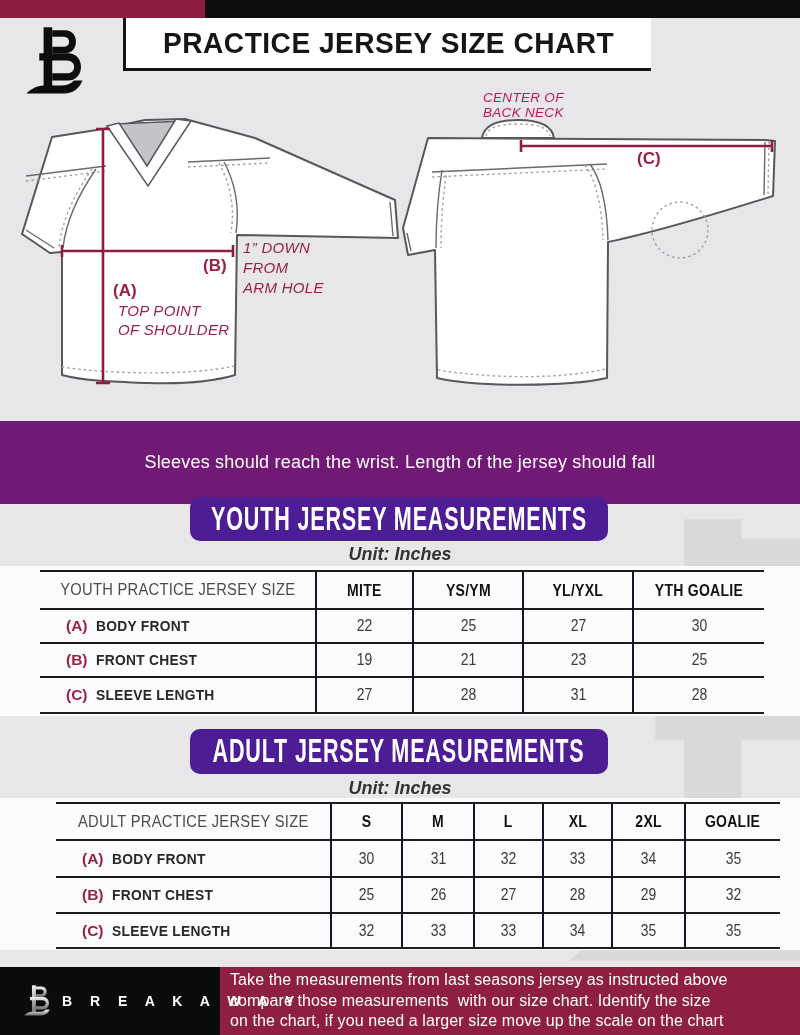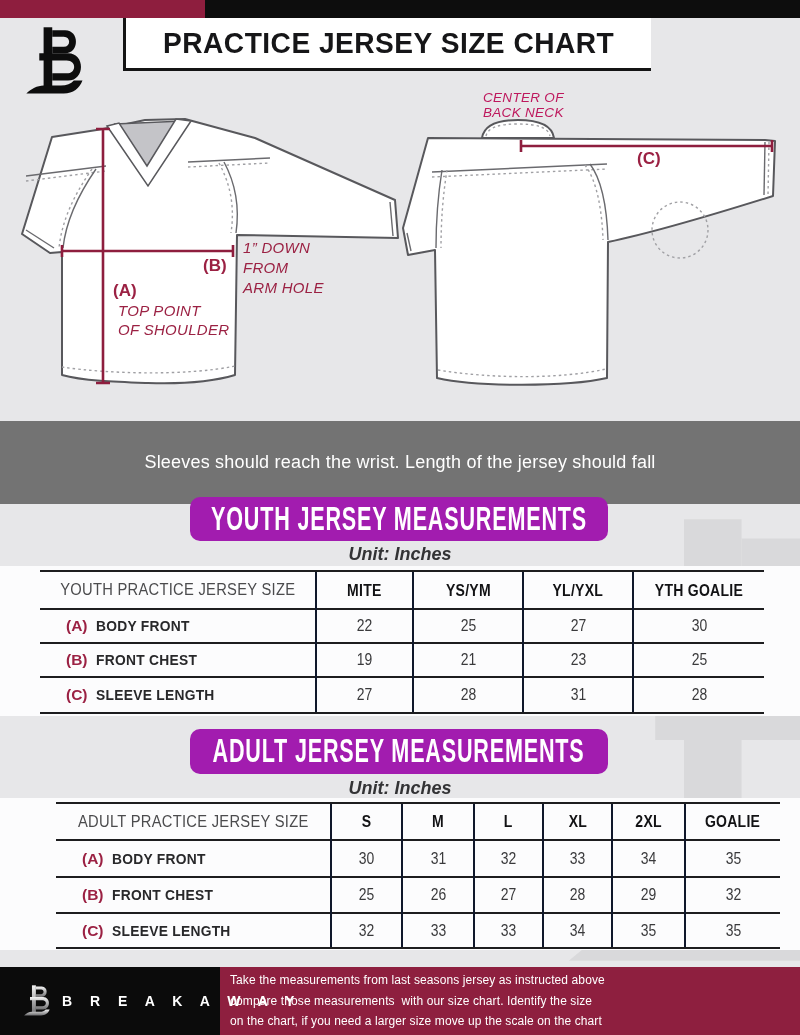--- a/index.html
+++ b/index.html
@@ -19,29 +19,29 @@
             display:flex;align-items:center;justify-content:center;}
   .year-box span{font-family:"DejaVu Sans Mono",monospace;font-weight:bold;font-size:22px;
                  color:#fff;letter-spacing:2px;display:inline-block;transform:scaleY(1.12);}
 
   
   .dkey{font-size:17px;font-weight:bold;color:#9b2143;}
   .dtxt{font-size:15px;font-style:italic;color:#9b2143;line-height:20px;letter-spacing:.3px;white-space:nowrap;}
   .dtxt-sm{font-size:13.5px;font-style:italic;color:#be185d;line-height:15px;letter-spacing:.3px;white-space:nowrap;}
 
   
-  .banner{left:0;top:421px;width:800px;height:83px;background:#737373;color:#fff;
+  .banner{left:0;top:421px;width:800px;height:83px;background:#701a75;color:#fff;
           display:flex;flex-direction:column;align-items:center;justify-content:center;gap:2px;}
   .banner div{font-size:18px;line-height:23px;letter-spacing:.2px;white-space:pre;}
 
   
   .band{left:0;width:800px;background:#fcfcfd;}
 
   
-  .pill{left:190px;width:418px;background:#a21caf;border-radius:10px;
+  .pill{left:190px;width:418px;background:#4c1d95;border-radius:10px;
         display:flex;align-items:center;justify-content:center;}
   .pill span{color:#fff;font-weight:bold;font-size:27px;letter-spacing:1px;
              display:inline-block;transform:scale(.8,1.22);white-space:nowrap;}
   .unit{left:0;width:800px;text-align:center;font-size:18px;font-style:italic;
         font-weight:bold;color:#333335;}
 
   
   table.mtable{position:absolute;border-collapse:collapse;table-layout:fixed;}
   .mtable td{border-top:2px solid #1d1d1f;padding:0;text-align:center;vertical-align:middle;}
   .mtable tr.lastrow td{border-bottom:2px solid #1d1d1f;}
@@ -52,21 +52,21 @@
   .szhead{font-size:16.5px;font-weight:bold;color:#121214;display:inline-block;transform:scaleX(.85);letter-spacing:.3px;}
   .rowkey{color:#9b2143;font-weight:bold;font-size:15.5px;margin-right:8px;}
   .rowlbl{color:#28282a;font-size:15px;font-weight:bold;letter-spacing:.3px;
           display:inline-block;transform:scaleX(.92);transform-origin:left center;}
   .num{font-size:17px;color:#3a3a3c;display:inline-block;transform:scaleX(.82);}
 
   
   .foot-black{left:0;top:967px;width:220px;height:68px;background:#0b0b0b;}
   .foot-maroon{left:220px;top:967px;width:580px;height:68px;background:#8e1f3f;
                display:flex;flex-direction:column;justify-content:center;padding-left:10px;box-sizing:border-box;}
-  .foot-maroon div{color:#fff;font-size:12px;line-height:20.5px;letter-spacing:.1px;white-space:pre;}
+  .foot-maroon div{color:#fff;font-size:16px;line-height:20.5px;letter-spacing:.1px;white-space:pre;}
   .brand{left:62px;top:967px;height:68px;display:flex;align-items:center;
          color:#fff;font-size:14px;font-weight:bold;letter-spacing:7px;}
 
   svg{display:block;}
   .jersey-stroke{fill:#ffffff;stroke:#58585c;stroke-width:2;stroke-linejoin:round;}
   .seam{fill:none;stroke:#6a6a6e;stroke-width:1.4;}
   .stitch{fill:none;stroke:#a0a0a4;stroke-width:1.4;stroke-dasharray:2.5,3;}
   .mline{stroke:#8e1e3e;stroke-width:2.6;fill:none;}
 </style>
 </head>

